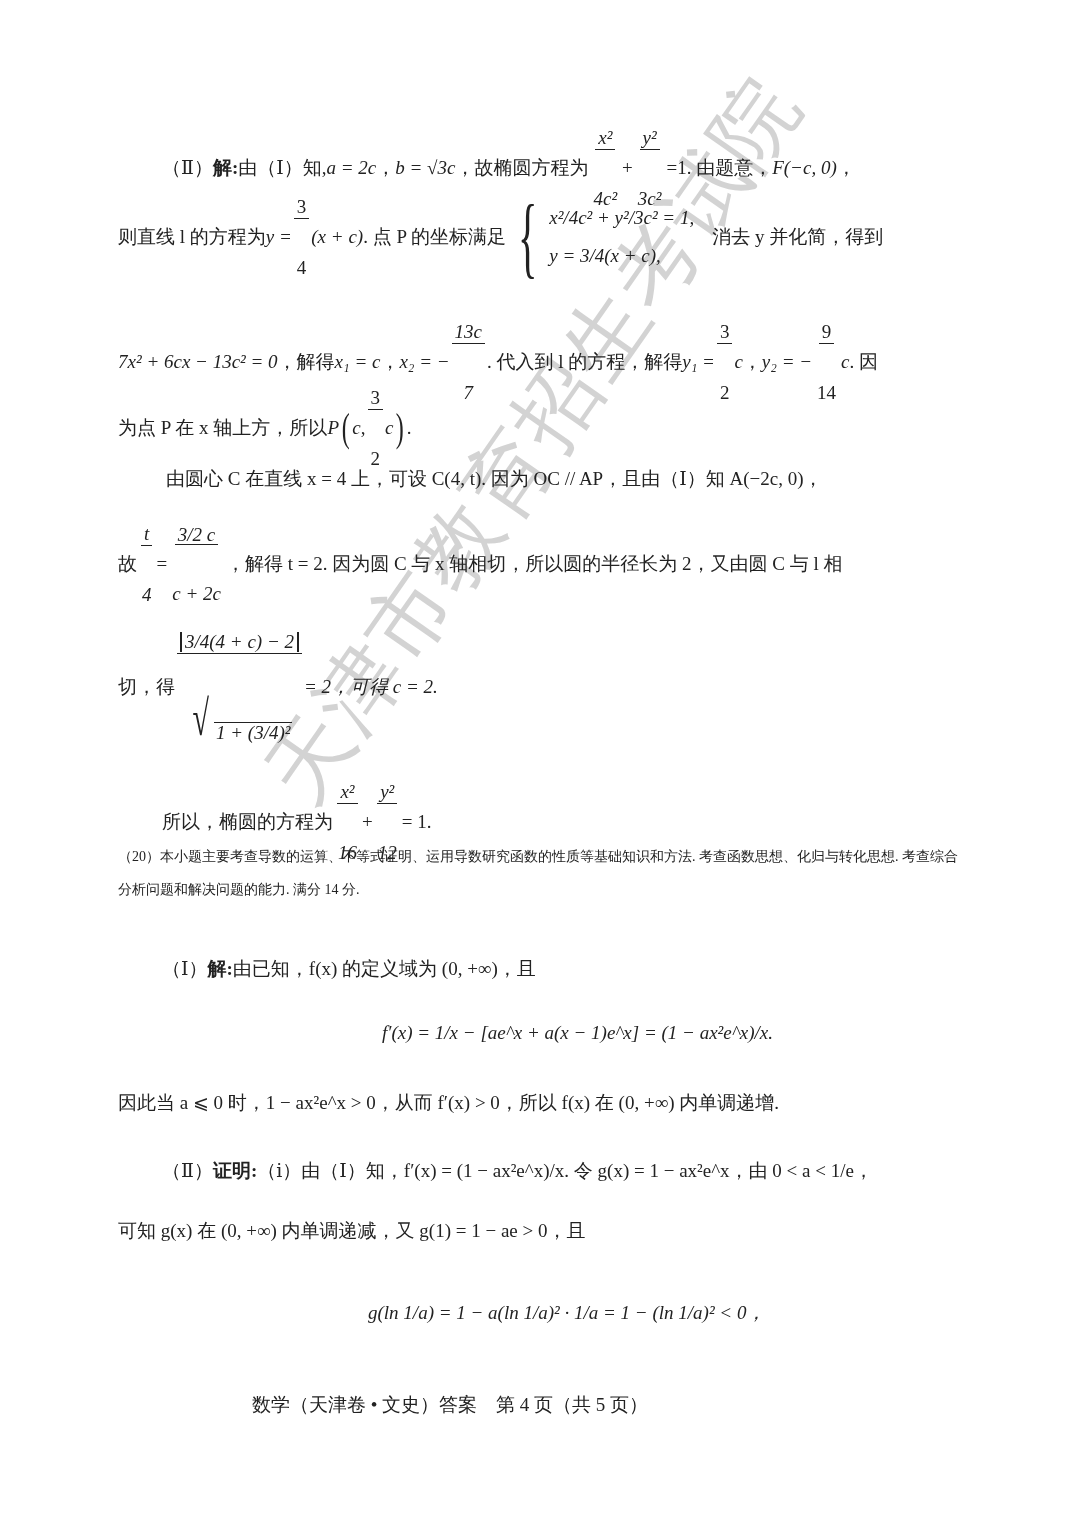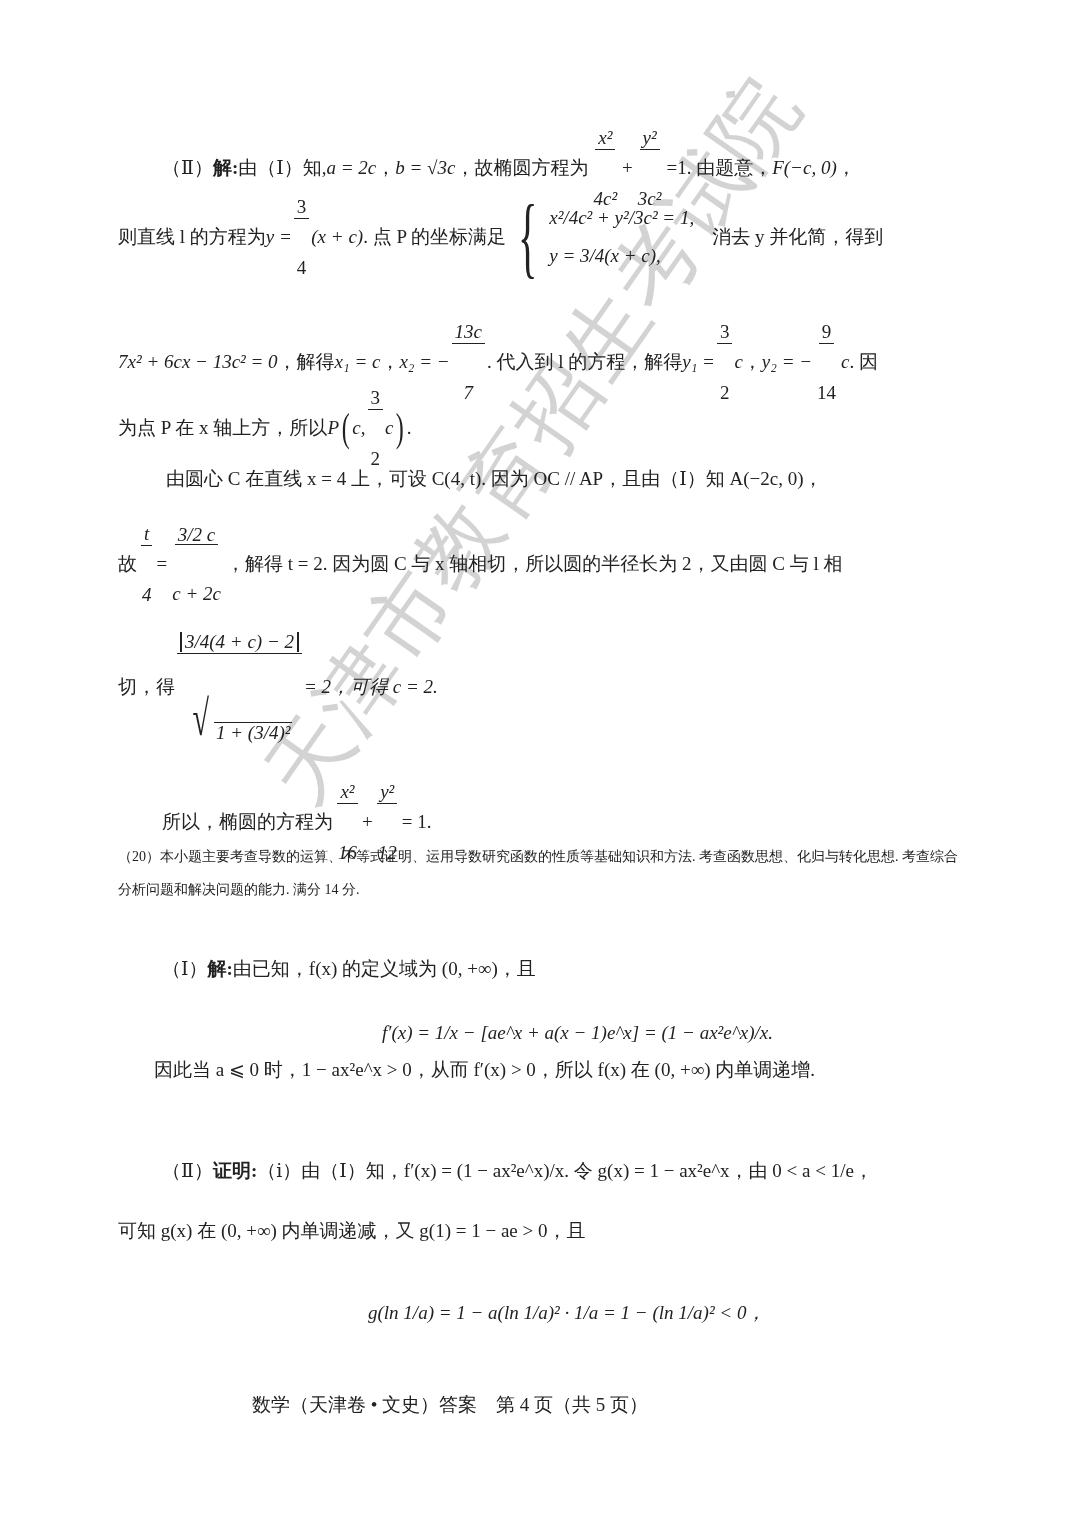--- a/index.html
+++ b/index.html
@@ -152,21 +152,21 @@
   <div class="line" style="top:956px; left:162px;">
     <span>（Ⅰ）</span>
     <span class="b">解:</span>
     <span>由已知，f(x) 的定义域为 (0, +∞)，且</span>
   </div>
 
   <div class="line" style="top:1022px; left:382px;">
     <span class="m">f′(x) = 1/x − [ae^x + a(x − 1)e^x] = (1 − ax²e^x)/x.</span>
   </div>
 
-  <div class="line" style="top:1057px;margin-left:36px;">
+  <div class="line" style="top:1090px;">
     <span>因此当 a ⩽ 0 时，1 − ax²e^x &gt; 0，从而 f′(x) &gt; 0，所以 f(x) 在 (0, +∞) 内单调递增.</span>
   </div>
 
   <div class="line" style="top:1158px; left:162px;">
     <span>（Ⅱ）</span>
     <span class="b">证明:</span>
     <span>（ⅰ）由（Ⅰ）知，f′(x) = (1 − ax²e^x)/x. 令 g(x) = 1 − ax²e^x，由 0 &lt; a &lt; 1/e，</span>
   </div>
 
   <div class="line" style="top:1218px;">

